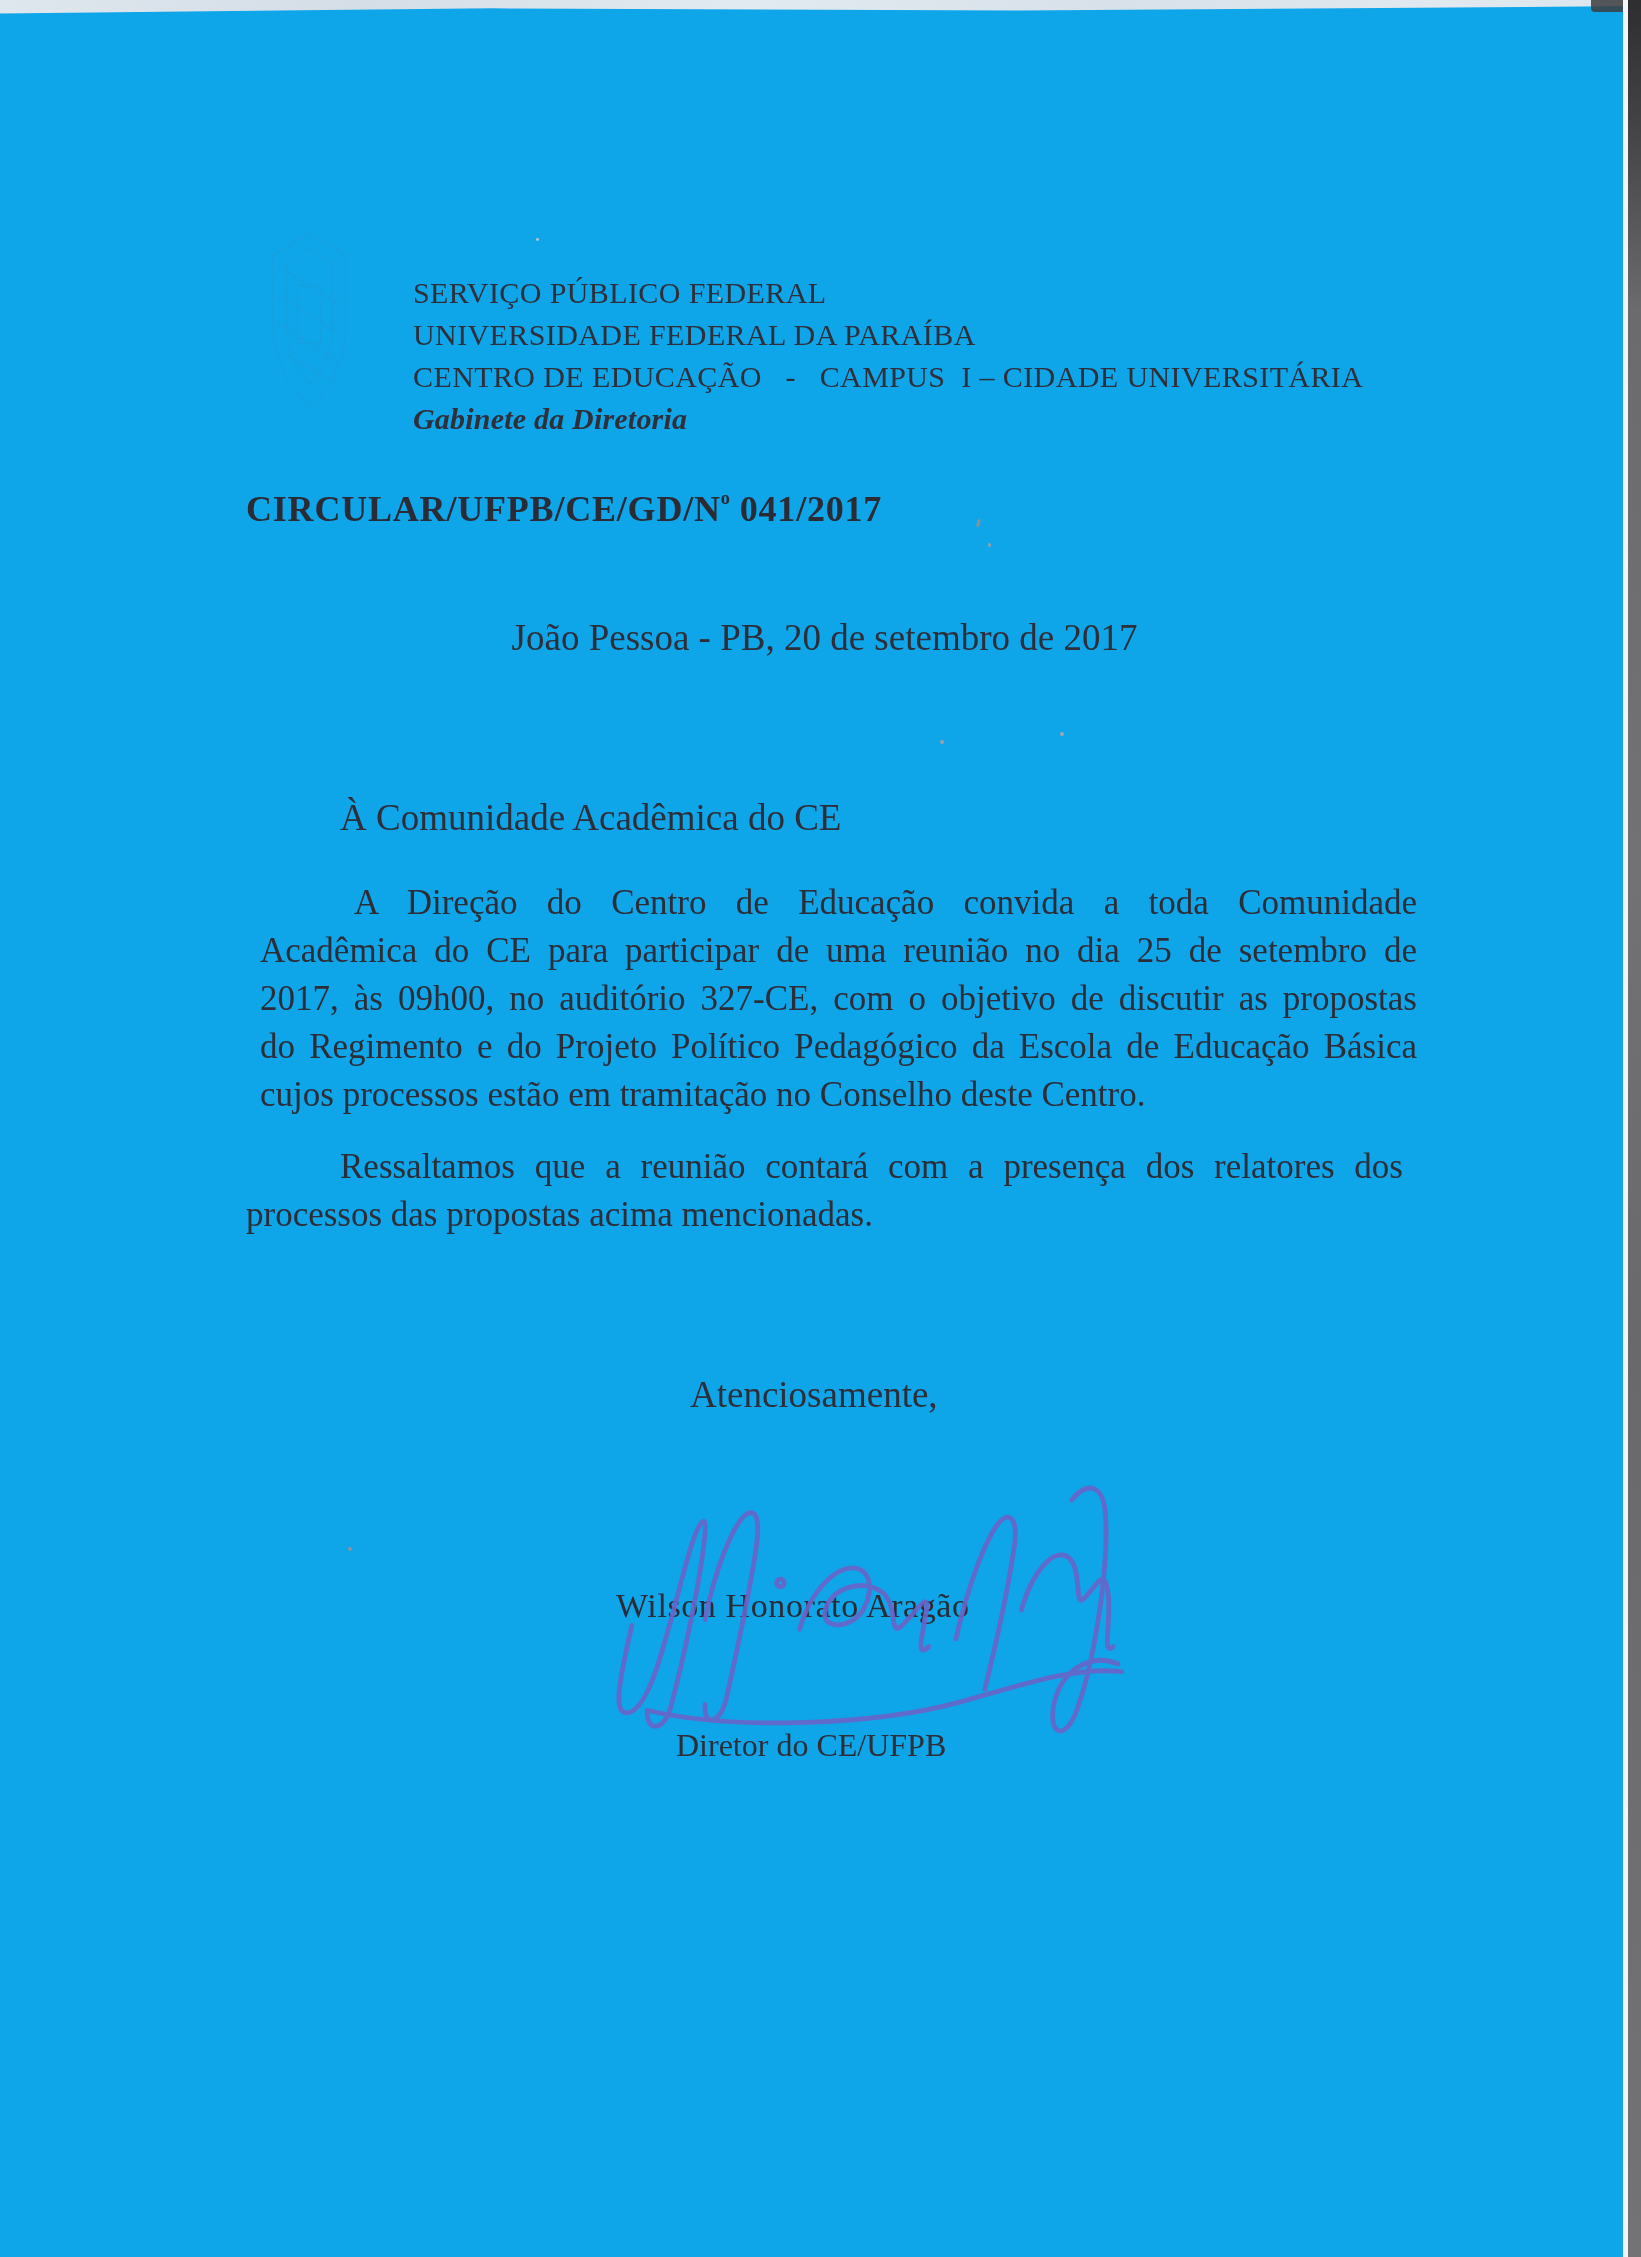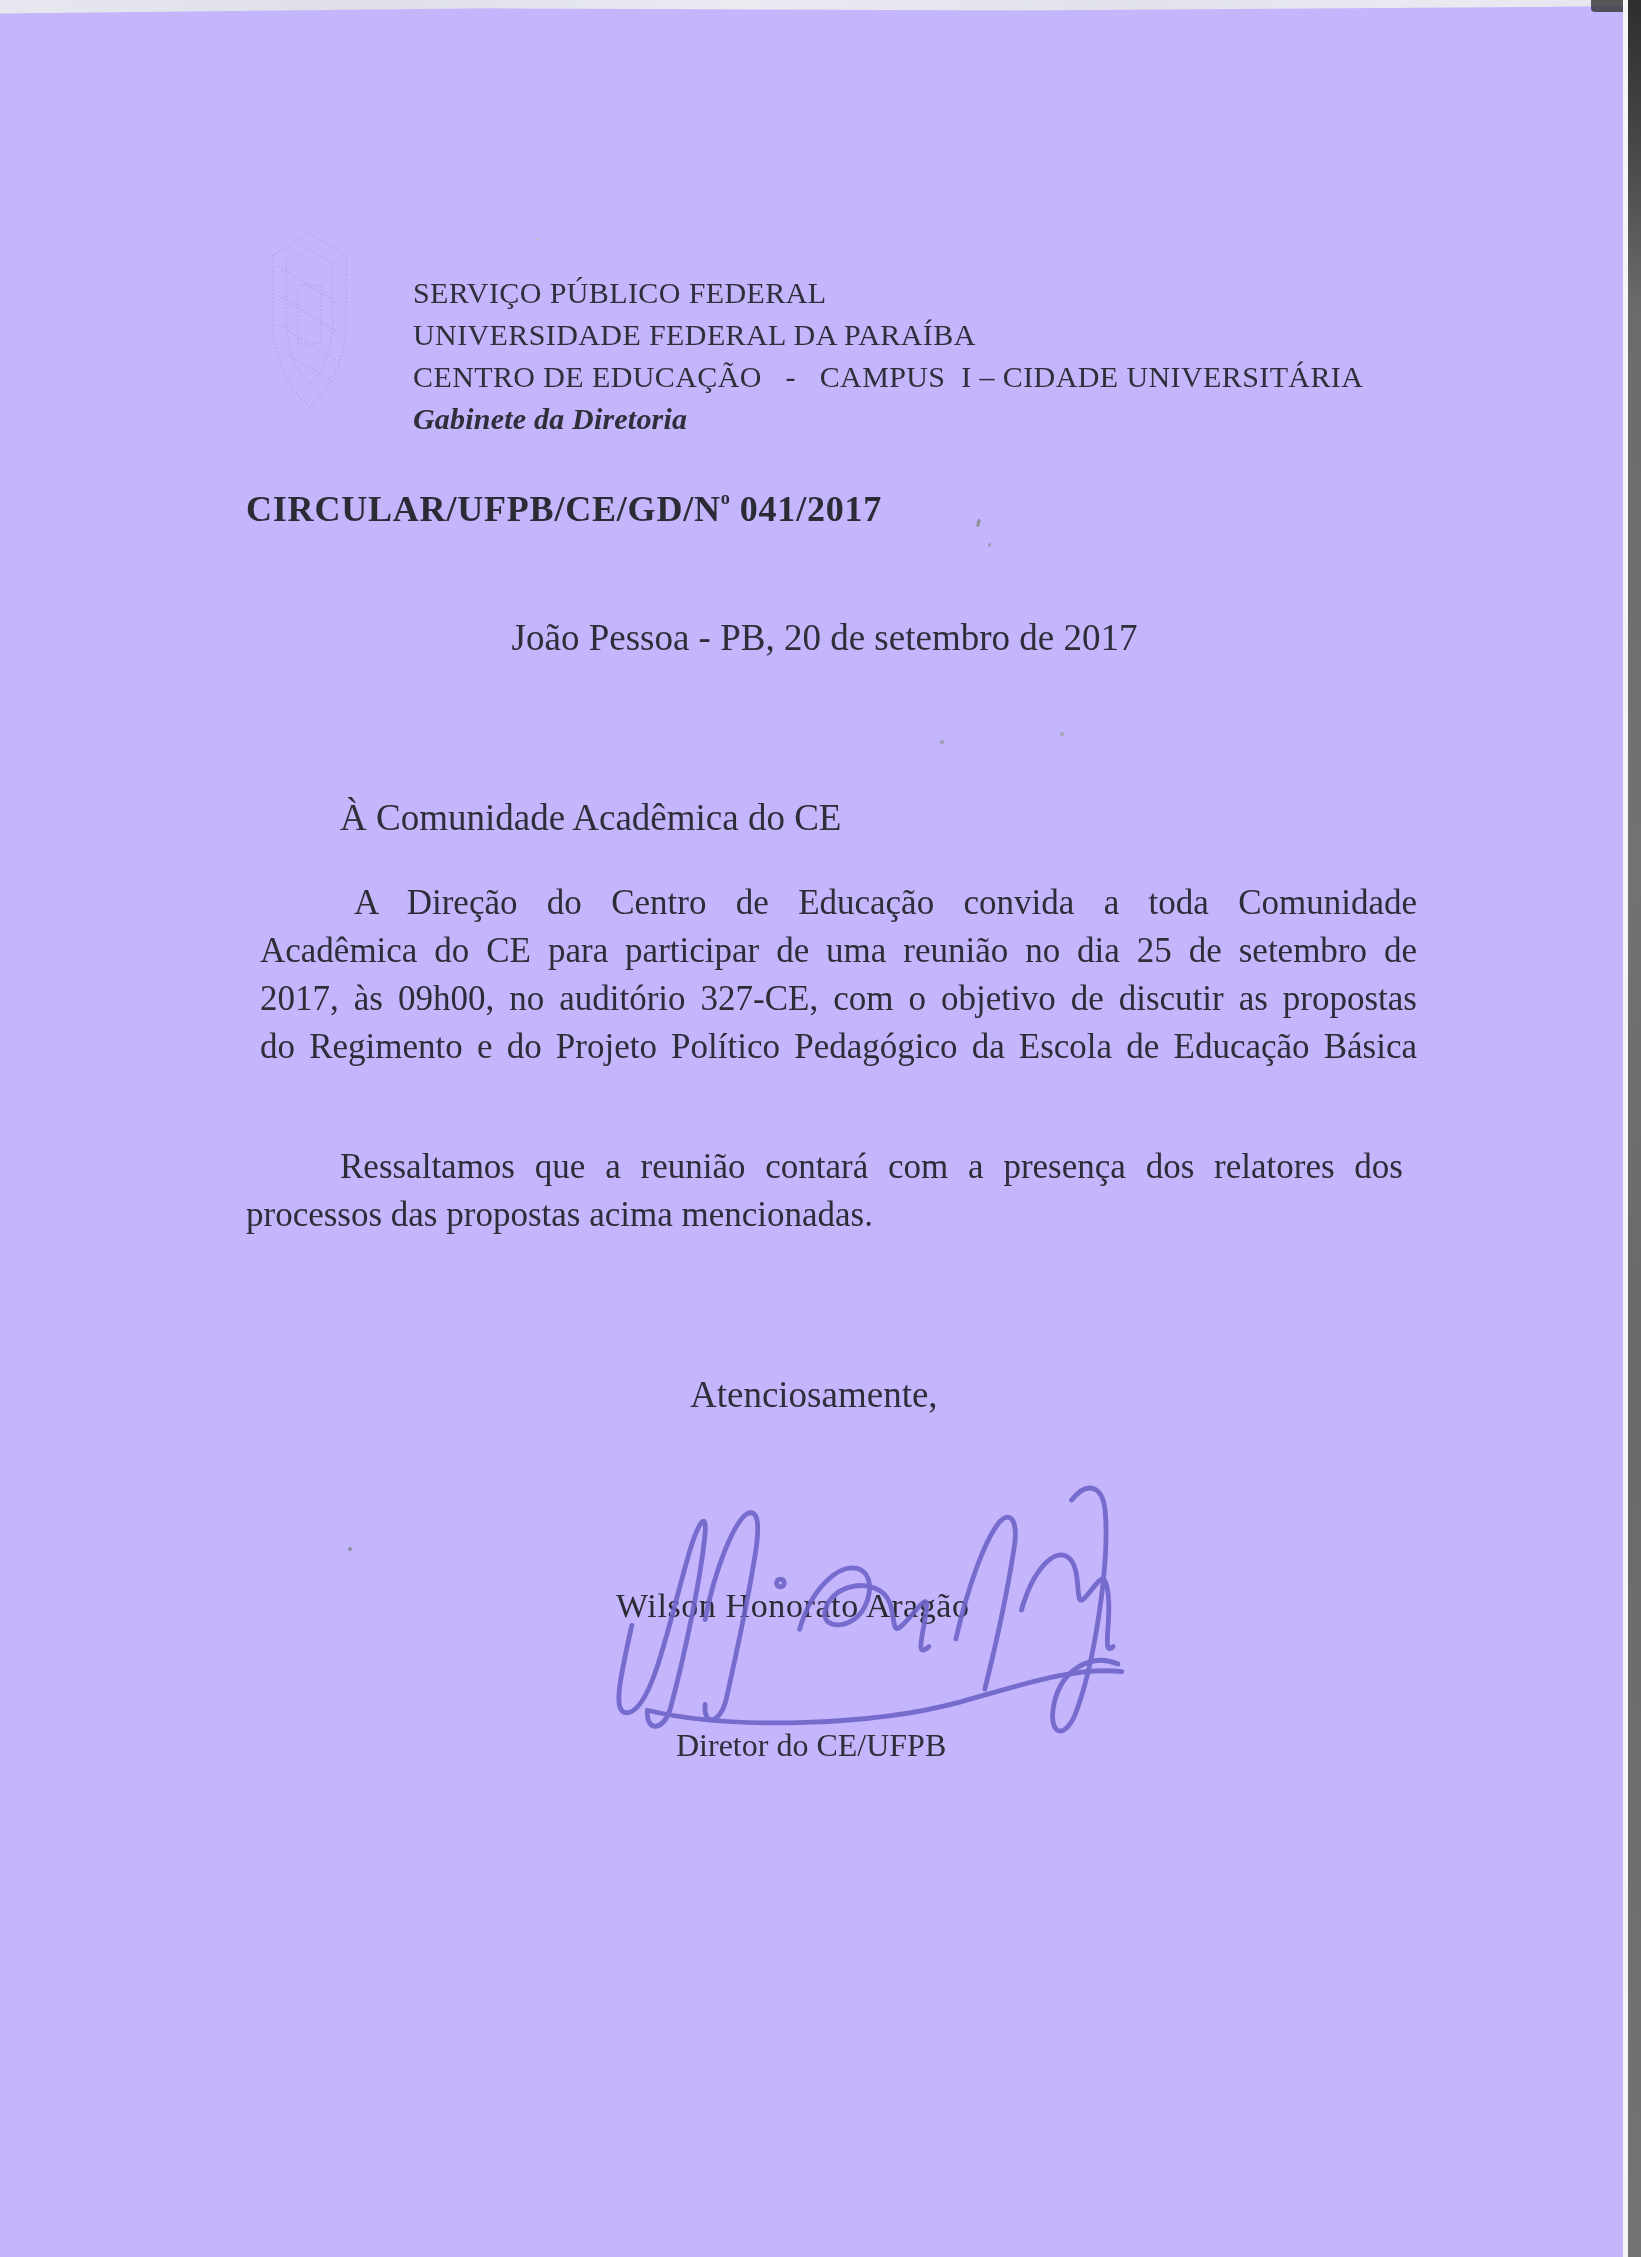--- a/index.html
+++ b/index.html
@@ -1,19 +1,19 @@
 <!DOCTYPE html>
 <html><head>
 <meta charset="utf-8">
 <style>
   html,body{margin:0;padding:0;background:#fdfdfe;}
   .page{
     position:relative;
     width:1641px;height:2257px;
-    background:#c4b5fd;
+    background:#0ea5e9;
     overflow:hidden;
     font-family:"Liberation Serif", serif;
     color:#2e2e38;
   }
   
   .top-edge{
     position:absolute;left:0;top:0;width:1641px;height:13.5px;
     background:linear-gradient(91deg,#e9eaee 0%,#dfe1e6 22%,#eceef1 45%,#e2e4e9 68%,#ebedf0 88%,#e6e8ec 100%);
     clip-path:polygon(0 0,100% 0,100% 45%,62% 78%,30% 62%,0 100%);
     opacity:.95;
@@ -93,20 +93,21 @@
 
   <div class="dateline">João Pessoa - PB, 20 de setembro de 2017</div>
 
   <div class="salutation">À Comunidade Acadêmica do CE</div>
 
   <div class="para p1">
     <div class="jl indent">A Direção do Centro de Educação convida a toda Comunidade</div>
     <div class="jl">Acadêmica do CE para participar de uma reunião no dia 25 de setembro de</div>
     <div class="jl">2017, às 09h00, no auditório 327-CE, com o objetivo de discutir as propostas</div>
     <div class="jl">do Regimento e do Projeto Político Pedagógico da Escola de Educação Básica</div>
+    <div class="ll">cujos processos estão em tramitação no Conselho deste Centro.</div>
   </div>
 
   <div class="para p2">
     <div class="jl indent">Ressaltamos que a reunião contará com a presença dos relatores dos</div>
     <div class="ll">processos das propostas acima mencionadas.</div>
   </div>
 
   <div class="closing">Atenciosamente,</div>
 
   <div class="sig-name">Wilson Honorato Aragão</div>

